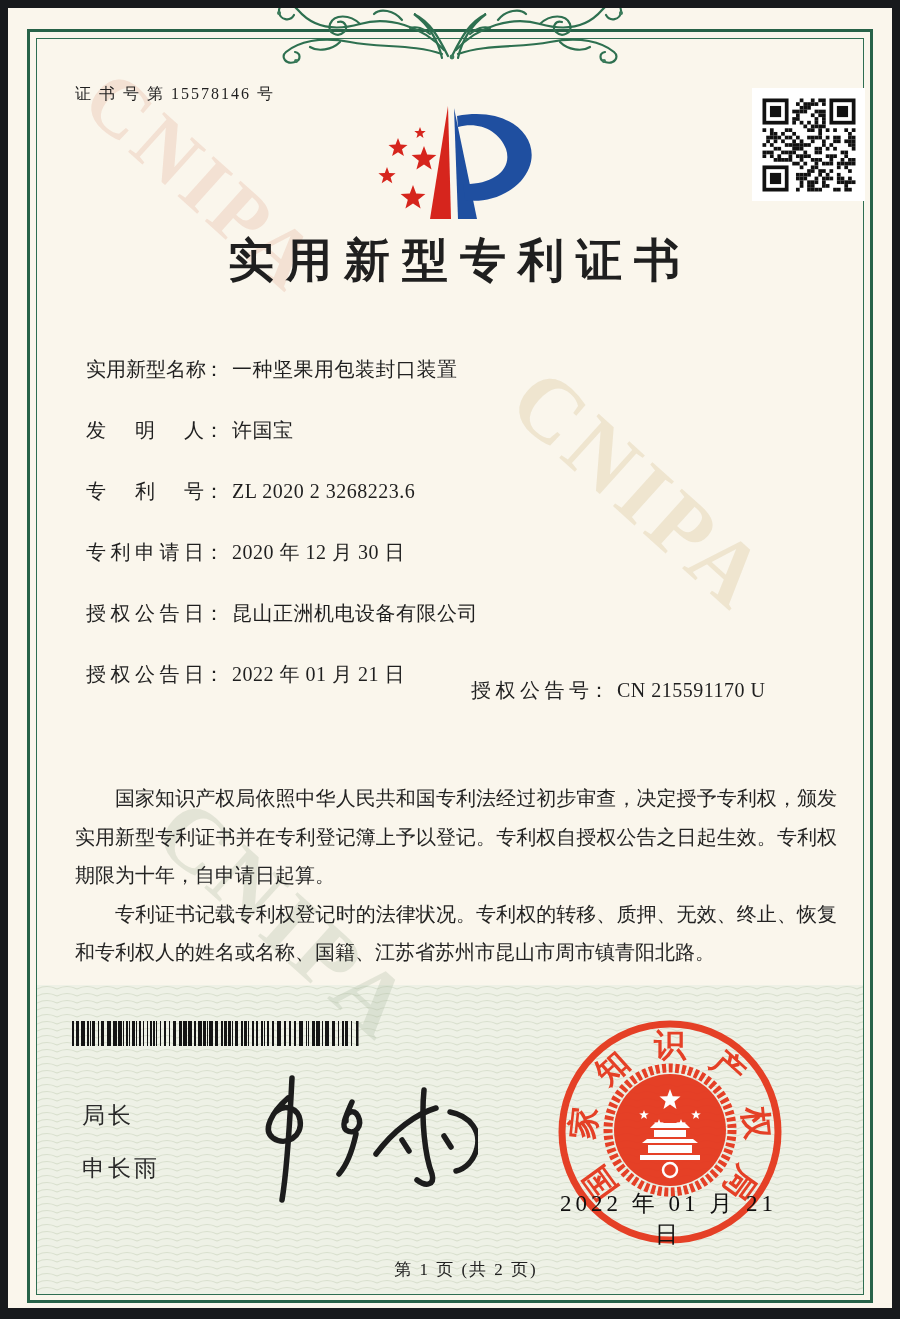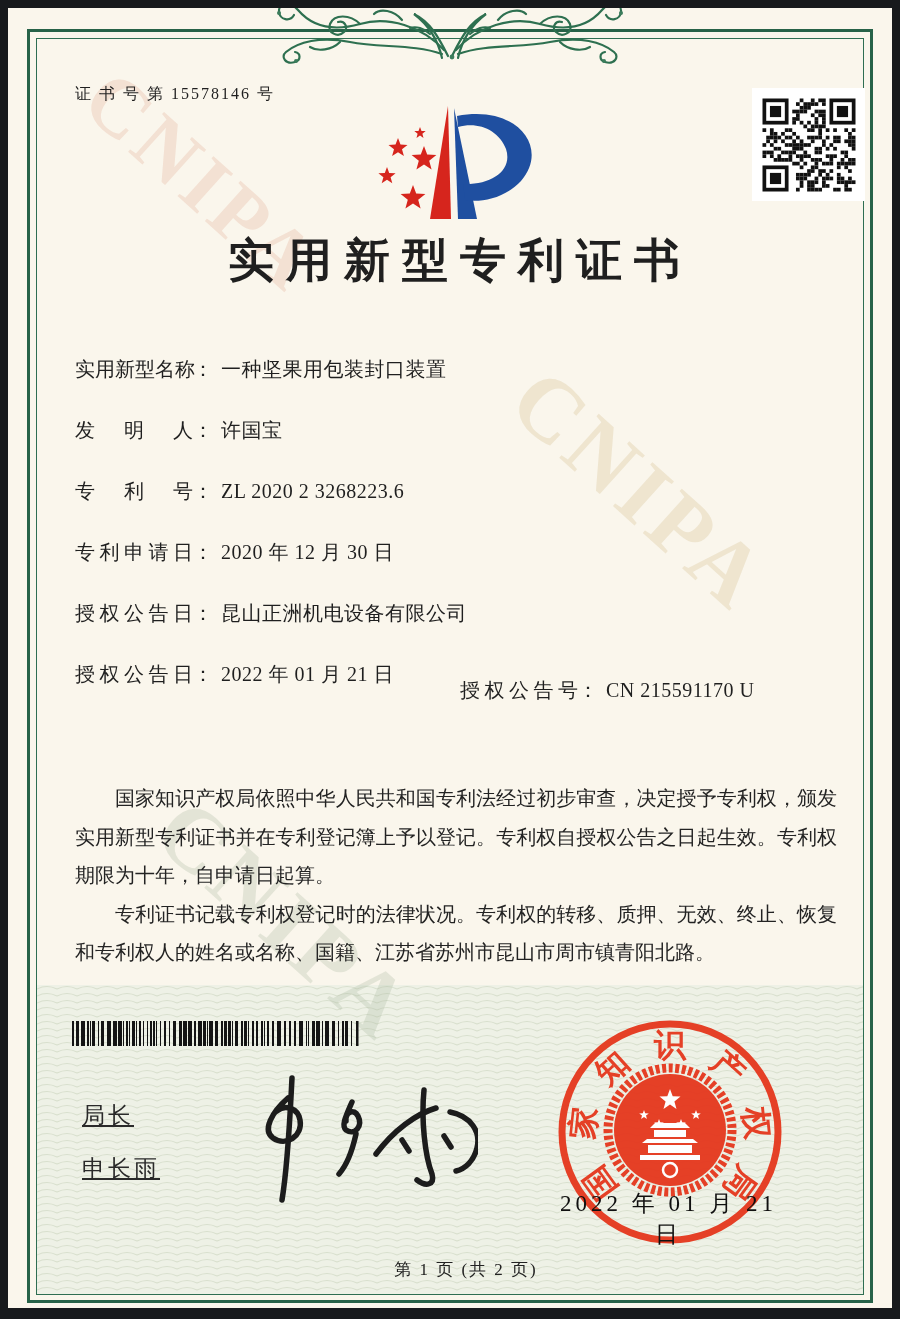--- a/index.html
+++ b/index.html
@@ -21,33 +21,33 @@
   .wm2{left:560px;top:348px;font-size:90px;color:rgba(216,196,152,.34);transform:rotate(42deg);}
   .wm3{left:205px;top:778px;font-size:90px;color:rgba(168,184,158,.28);transform:rotate(42deg);}
   .cert-no{position:absolute;left:75px;top:84px;font-size:16px;letter-spacing:2px;z-index:10;}
   .logo{position:absolute;left:340px;top:94px;z-index:10;}
   .qr-box{position:absolute;left:752px;top:88px;width:113px;height:113px;background:#fff;z-index:10;}
   .title{
     position:absolute;left:0;right:0;top:230px;text-align:center;
     font-size:46px;font-weight:bold;letter-spacing:12px;z-index:10;padding-left:20px;
   }
   .fields{position:absolute;left:75px;top:356px;width:770px;z-index:10;font-size:20px;}
-  .field-row{height:61px;white-space:nowrap;position:relative;}
+  .field-row{height:61px;white-space:nowrap;position:relative;margin-left:11px;}
   .flabel{display:inline-block;width:118px;text-align:justify;text-align-last:justify;vertical-align:top;}
   .fcolon{display:inline-block;margin-right:8px;}
   .fvalue{letter-spacing:.5px;}
   .pair2{position:absolute;left:385px;top:16px;}
   .paragraphs{
     position:absolute;left:75px;top:779px;width:762px;z-index:10;
     font-size:20px;line-height:38.5px;text-align:justify;color:#232323;
   }
   .paragraphs p{margin:0;text-indent:2em;}
   .barcode{position:absolute;left:72px;top:1021px;z-index:10;}
   .director{position:absolute;left:82px;top:1100px;z-index:10;font-family:"Liberation Sans","DejaVu Sans",sans-serif;font-size:23px;letter-spacing:3px;color:#2a2a2a;}
-  .director div{margin-bottom:22px;text-decoration:underline;}
+  .director div{margin-bottom:22px;}
   .signature{position:absolute;left:228px;top:1068px;z-index:12;}
   .seal{position:absolute;left:552px;top:1014px;z-index:11;opacity:.96;}
   .seal-date{
     position:absolute;left:556px;top:1188px;width:225px;text-align:center;z-index:13;
     font-size:23px;letter-spacing:4px;color:#101010;
   }
   .footer{position:absolute;left:0;right:0;top:1258px;text-align:center;font-size:17px;letter-spacing:2px;z-index:10;color:#222;padding-left:32px;}
   .ornament{position:absolute;left:0;top:0;z-index:7;pointer-events:none;}
 </style>
 </head>

